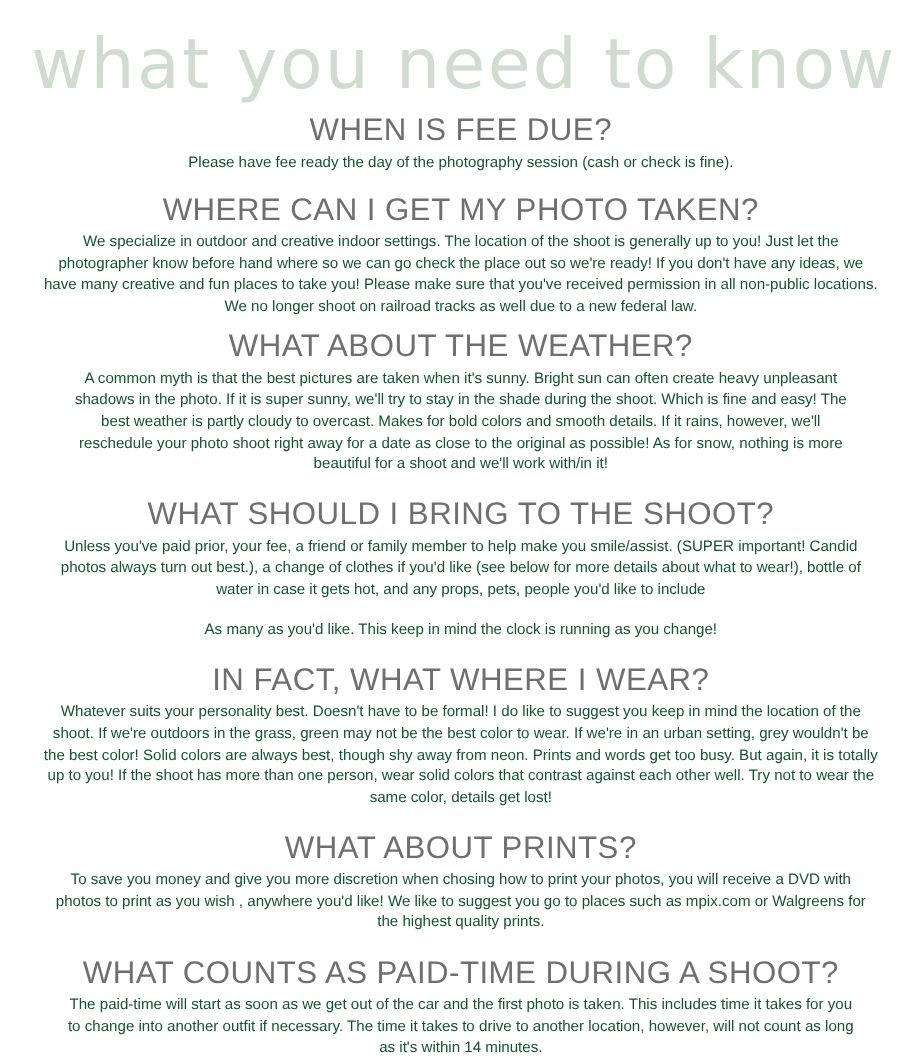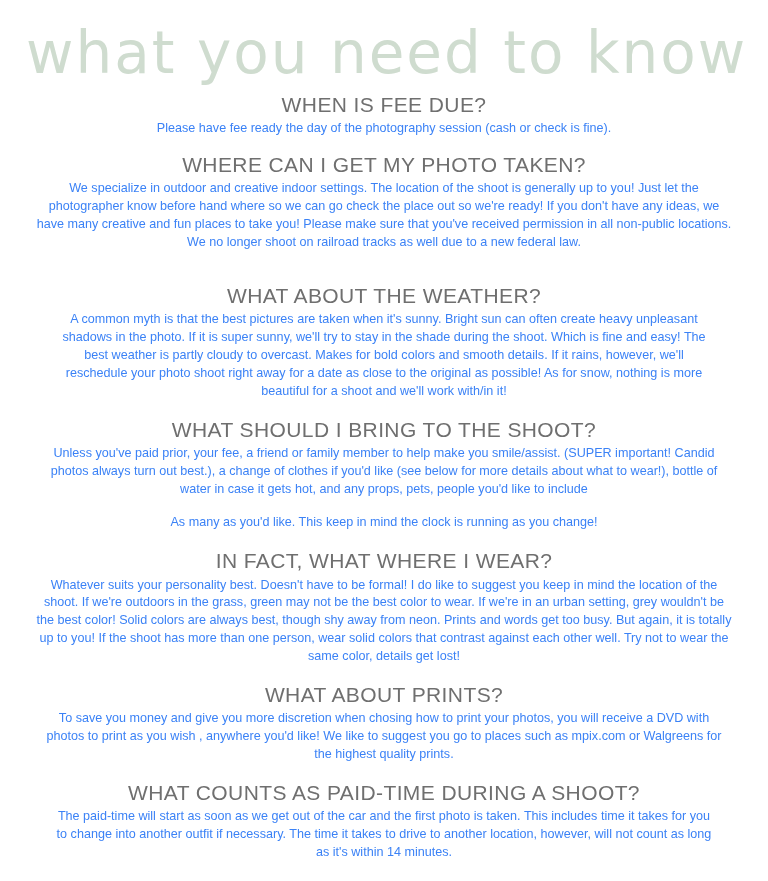--- a/index.html
+++ b/index.html
@@ -32,46 +32,46 @@
     margin: 6px 0 10px 0;
     white-space: nowrap;
   }
   .section {
     margin-bottom: 7px;
   }
   .section h2 {
     text-align: center;
     font-family: "Liberation Sans", sans-serif;
     font-weight: normal;
-    font-size: 21px;
+    font-size: 26px;
     letter-spacing: 0.4px;
     color: #6f6f6f;
     margin: 0 0 2px 0;
     line-height: 1.25;
   }
   .section p {
     text-align: center;
     font-size: 12.6px;
     line-height: 1.42;
-    color: #3b82f6;
+    color: #14532d;
     margin: 0 auto;
     max-width: 700px;
   }
   .sec-fee p { max-width: 660px; }
   .sec-where p { max-width: 700px; }
   .sec-weather p { max-width: 660px; }
   .sec-bring p { max-width: 680px; }
   .sec-outfits p { max-width: 640px; }
   .sec-wear p { max-width: 700px; }
   .sec-prints p { max-width: 680px; }
   .sec-paidtime p { max-width: 660px; }
 
   .sec-fee { margin-top: 2px; }
   .sec-where { margin-top: 14px; }
-  .sec-weather { margin-top: 31px; }
+  .sec-weather { margin-top: 8px; }
   .sec-bring { margin-top: 16px; }
   .sec-outfits { margin-top: 16px; }
   .sec-wear { margin-top: 16px; }
   .sec-prints { margin-top: 16px; }
   .sec-paidtime { margin-top: 16px; }
   .sec-travel { margin-top: 16px; }
 </style>
 </head>
 <body>
 

